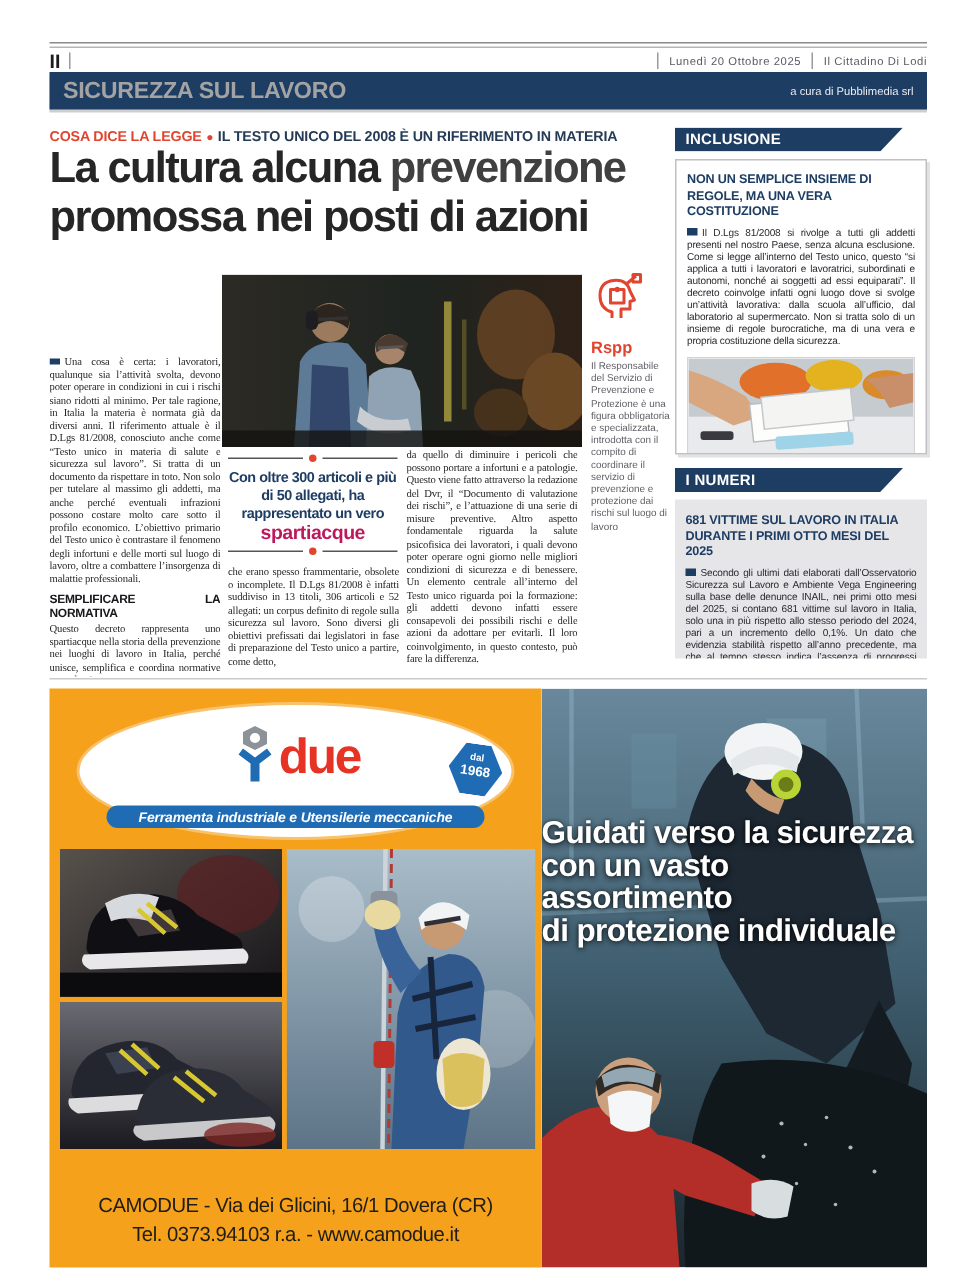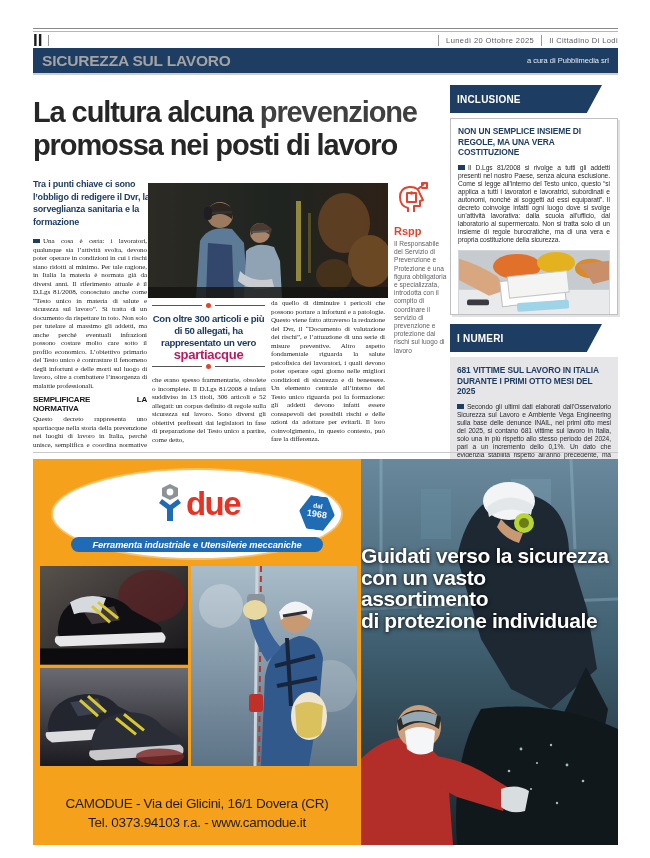--- a/index.html
+++ b/index.html
@@ -8,21 +8,21 @@
   #page {
     position:relative; width:650px; height:858px; background:#fff;
     overflow:hidden; margin:0 auto;
   }
   
   .toprule { position:absolute; left:33px; width:585px; top:28px; height:4px;
     border-top:1.5px solid #8a8a8a; border-bottom:1px solid #b5b5b5; }
   .masthead { position:absolute; left:33px; width:585px; top:34px; height:13px;
     display:flex; justify-content:space-between; align-items:center; }
   .folio-wrap { display:flex; align-items:center; gap:6px; }
-  .folio { font-weight:bold; font-size:17px; color:#1c1c1c; }
+  .folio { font-weight:bold; font-size:13px; color:#1c1c1c; }
   .vdiv { width:1px; height:11px; background:#9a9a9a; }
   .mast-right { display:flex; align-items:center; gap:7px; font-size:7.5px; color:#5a5a66; letter-spacing:.4px; }
   
   .section-bar { position:absolute; left:33px; width:585px; top:48px; height:25px;
     background:#1e3d63; display:flex; align-items:center; justify-content:space-between;
     padding:0 9px; box-shadow:0 2px 0 #cfcfcf; }
   .section-title { color:#a3a3a3; font-weight:bold; font-size:15.5px; letter-spacing:-.2px; }
   .section-credit { color:#e8edf4; font-size:7.5px; }
   
   .kicker { position:absolute; left:33px; top:86px; width:412px; font-size:9.5px; font-weight:bold; letter-spacing:-.1px; }
@@ -54,21 +54,21 @@
     font-size:8px; margin:6px 0 2px; letter-spacing:-.2px; }
   
   .pullquote { width:113px; margin-bottom:7px; }
   .q-rule { display:flex; align-items:center; gap:4px; margin:2px 0 5px; }
   .q-rule .ln { flex:1; height:1px; background:#555; }
   .q-rule .dt { width:5px; height:5px; border-radius:50%; background:#e2452f; }
   .q-text { text-align:center; color:#1e3d63; font-weight:bold; font-size:9.6px; line-height:12px; letter-spacing:-.3px; }
   .q-text .hl { color:#be185d; font-size:13px;margin-top:48px; }
   
   .rail { position:absolute; left:450px; top:85px; width:168px; }
-  .flag { width:152px; height:28px; background:#1e3d63; color:#fff; font-weight:bold;
+  .flag { width:152px; height:16px; background:#1e3d63; color:#fff; font-weight:bold;
     font-size:10px; letter-spacing:.2px; display:flex; align-items:center; padding:0 7px;
     clip-path:polygon(0 0,100% 0,90% 100%,0 100%); }
   .rail-box { border:1px solid #c0c0c4; background:#fff; margin-top:5px; padding:7px 7px 6px;
     height:197px; overflow:hidden; box-shadow:2px 2px 0 #e2e2e2; }
   .rail-title { color:#1e3d63; font-weight:bold; font-size:8.4px; line-height:10.5px; letter-spacing:-.1px; margin-bottom:6px; }
   .rail-body { font-size:6.7px; line-height:8.1px; color:#2a2a30; text-align:justify; letter-spacing:-.1px; }
   .rail-photo { margin-top:6px; height:67px; border:1px solid #d5d5d8; overflow:hidden; }
   .flag2 { margin-top:9px; }
   .gray-box { background:#e6e6e9; margin-top:5px; padding:8px 7px; height:106px; overflow:hidden; }
   .rule-sep { position:absolute; left:33px; width:585px; top:452px; height:1px; background:#c9c9c9; }
@@ -119,22 +119,24 @@
       <span class="vdiv"></span>
       <span>Il Cittadino Di Lodi</span>
     </div>
   </div>
 
   <div class="section-bar">
     <span class="section-title">SICUREZZA SUL LAVORO</span>
     <span class="section-credit">a cura di Pubblimedia srl</span>
   </div>
 
-  <h1 class="headline"><span>La cultura alcuna </span><span class="hl">prevenzione</span><br><span>promossa nei posti di lavoro</span></h1>
-  <div class="standfirst">Tra i punti chiave ci sono l’obbligo di redigere il Dvr, la sorveglianza sanitaria e la formazione</div>
+  <div class="kicker">
+    <span class="red">COSA DICE LA LEGGE</span><span class="dot">●</span><span class="rest">IL TESTO UNICO DEL 2008 È UN RIFERIMENTO IN MATERIA</span>
+  </div>
+  <h1 class="headline"><span>La cultura alcuna </span><span class="hl">prevenzione</span><br><span>promossa nei posti di azioni</span></h1>
 
   <div class="main-photo">
     <svg viewBox="0 0 240 115" preserveAspectRatio="none">
       <defs>
         <linearGradient id="g1" x1="0" y1="0" x2="1" y2="0">
           <stop offset="0" stop-color="#2c2a24"></stop>
             <stop offset=".55" stop-color="#1f2420"></stop>
             <stop offset="1" stop-color="#2e2117"></stop>
         </linearGradient>
       </defs>

